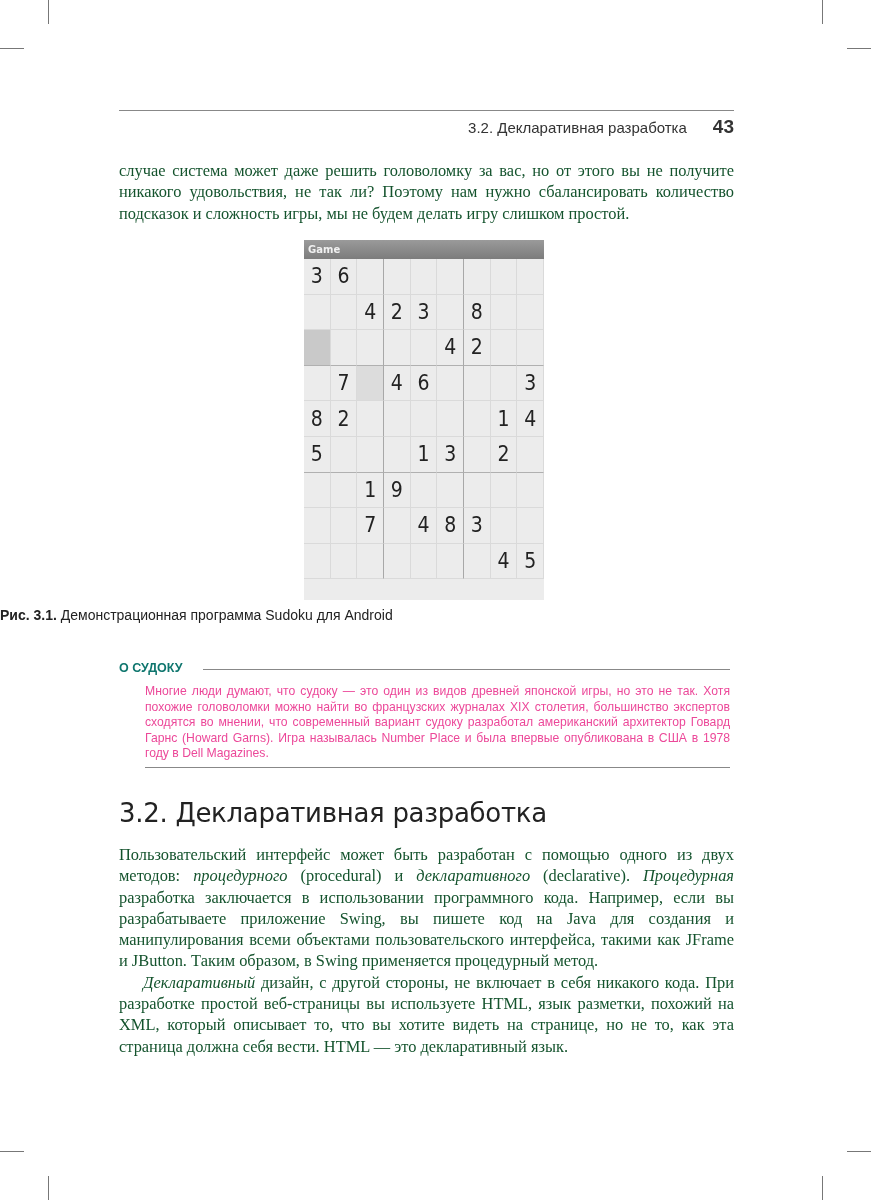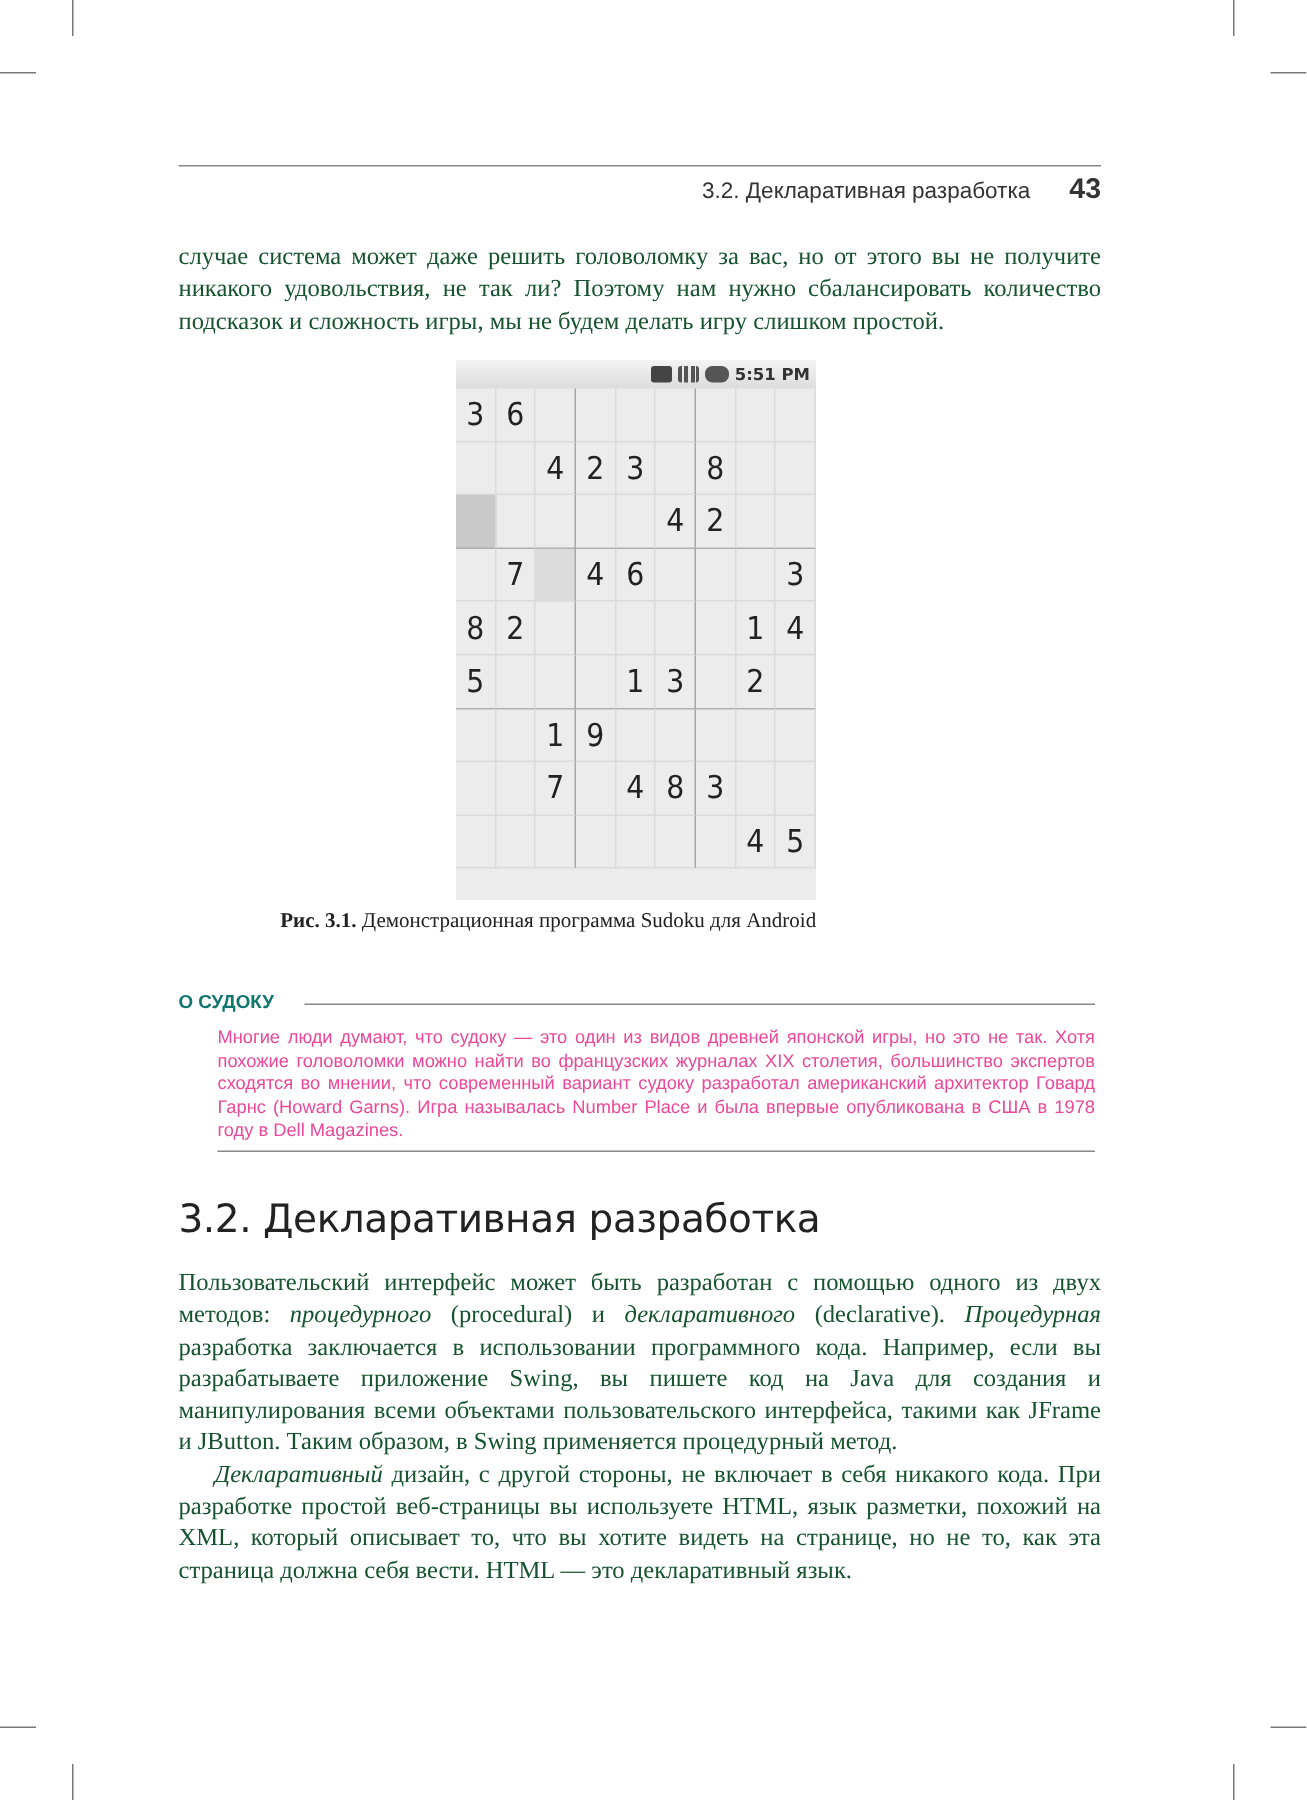--- a/index.html
+++ b/index.html
@@ -14,21 +14,21 @@
   .phone { position:absolute; left:304px; top:240px; width:240px; height:360px; background:#ececec; }
   .statusbar { height:19px; background:linear-gradient(#f4f4f4,#dcdcdc); display:flex; justify-content:flex-end; align-items:center; padding-right:4px; gap:4px; font-family:"DejaVu Sans", sans-serif; font-weight:bold; font-size:11px; color:#333; }
   .sb-icon { display:inline-block; height:11px; background:#555; border-radius:2px; }
   .titlebar { height:19px; background:linear-gradient(#9a9a9a,#7c7c7c); color:#f0f0f0; font-family:"DejaVu Sans", sans-serif; font-weight:bold; font-size:10px; line-height:19px; padding-left:4px; }
   .grid { display:grid; grid-template-columns:repeat(9, 1fr); grid-template-rows:repeat(9, 35.6px); width:240px; }
   .cell { border-right:1px solid #dadada; border-bottom:1px solid #dadada; box-sizing:border-box; font-family:"DejaVu Sans", sans-serif; font-size:21px; color:#222; display:flex; align-items:center; justify-content:center; font-stretch:condensed; }
   .cell.c3 { border-right:1px solid #a8a8a8; }
   .cell.r3 { border-bottom:1px solid #b0b0b0; }
   .cell.hl { background:#c9c9c9; }
   .cell.hl2 { background:#dcdcdc; }
-  .caption { position:absolute; top:607px; left:0; width:731px; text-align:center; font-family:Liberation Serif, serif; font-size:14px; color:#222; }
+  .caption { position:absolute; top:607px; left:0; width:731px; font-family:Liberation Sans, sans-serif; font-size:14px; color:#222; }
   .caption b { font-weight:bold; }
   .sidebar-title { position:absolute; top:661px; left:119px; font-family:"Liberation Sans", sans-serif; font-weight:bold; font-size:12.5px; color:#0f766e; }
   .sidebar-rule-top { position:absolute; top:669px; left:203px; width:527px; height:1px; background:#888; }
   .sidebar-text { position:absolute; top:684px; left:145px; width:585px; font-family:"Liberation Sans", sans-serif; font-size:12.2px; line-height:15.6px; color:#ec4899; text-align:justify; }
   .sidebar-rule-bot { position:absolute; top:767px; left:145px; width:585px; height:1px; background:#888; }
   .h2 { position:absolute; top:798px; left:119px; font-family:"DejaVu Sans", sans-serif; font-size:26px; color:#222; letter-spacing:-0.3px; }
 </style>
 </head>
 <body>
 
@@ -45,25 +45,22 @@
 <div class="running-head">
   <span>3.2. Декларативная разработка</span>
   <span class="pg">43</span>
 </div>
 
 <div class="body-text" style="top:160px;">
   <p>случае система может даже решить головоломку за вас, но от этого вы не получите никакого удовольствия, не так ли? Поэтому нам нужно сбалансировать количество подсказок и сложность игры, мы не будем делать игру слишком простой.</p>
 </div>
 
 <div class="phone">
-  <div class="statusbar">
-    <span class="sb-icon" style="width:14px;background:#444;"></span>
-    <span class="sb-icon" style="width:14px;background:linear-gradient(90deg,#555 0 20%,transparent 20% 30%,#555 30% 50%,transparent 50% 60%,#555 60% 80%,transparent 80% 85%,#555 85%);"></span>
-    <span class="sb-icon" style="width:16px;border-radius:5px;"></span>
-    <span>5:51 PM</span>
+  <div class="titlebar">
+    <span>Game</span>
   </div>
   <div class="grid" id="sudoku">
       <div class="cell">3</div>
       <div class="cell">6</div>
       <div class="cell c3"></div>
       <div class="cell"></div>
       <div class="cell"></div>
       <div class="cell c3"></div>
       <div class="cell"></div>
       <div class="cell"></div>

